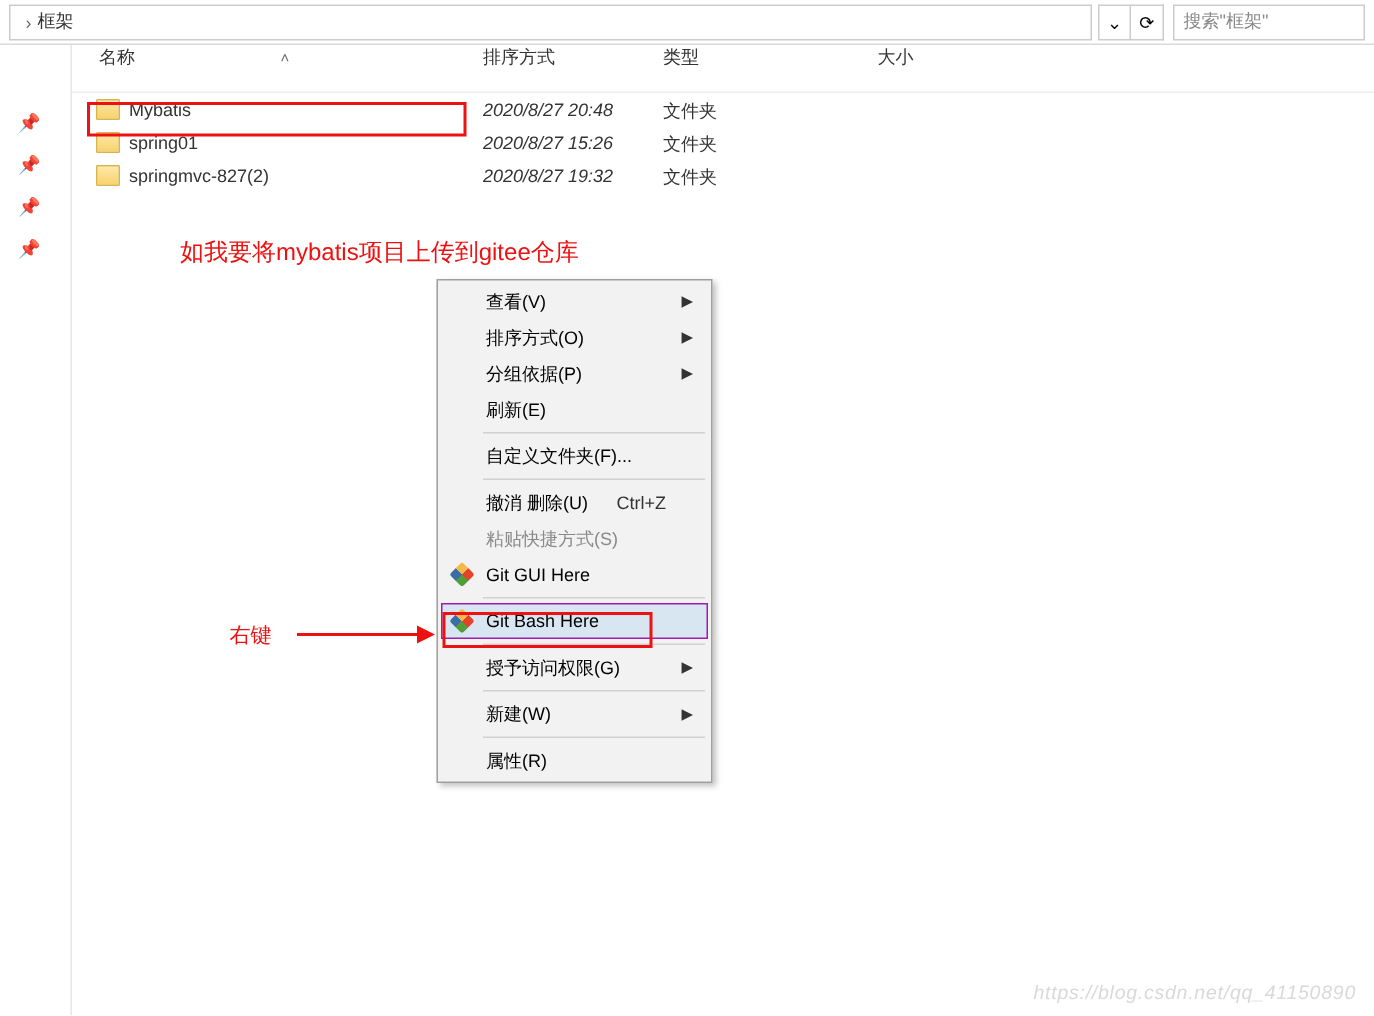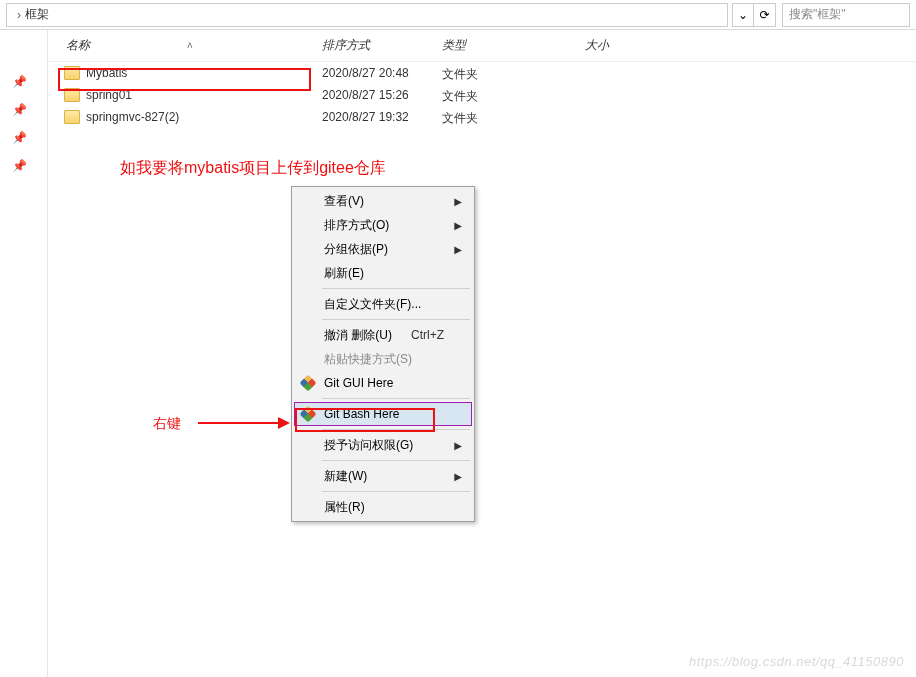--- a/index.html
+++ b/index.html
@@ -10,32 +10,32 @@
 .path-arrow { color: #666; margin: 0 4px; }
 .addr-btns { display: flex; align-items: center; margin: 0 4px; }
 .addr-btn { width: 22px; height: 24px; border: 1px solid #ccc; display: flex; align-items: center; justify-content: center; background: #fff; }
 .search-box { width: 128px; height: 24px; margin: 3px 6px 3px 2px; border: 1px solid #ccc; display: flex; align-items: center; padding: 0 6px; color: #888; }
 
 .body-area { display: flex; height: calc(100% - 30px); }
 .sidebar { width: 48px; border-right: 1px solid #e5e5e5; padding-top: 40px; }
 .sidebar .pin { width: 40px; height: 24px; display: flex; align-items: center; justify-content: center; color: #888; margin-bottom: 4px; }
 
 .content { flex: 1; position: relative; }
-.columns { display: flex; height: 32px; align-items: center; border-bottom: 1px solid #eee; padding-left: 16px; color: #333; font-style: italic; }
+.columns { display: flex; height: 32px; border-bottom: 1px solid #eee; padding-left: 16px; color: #333; }
 .col-name { width: 258px; padding-left: 2px; }
 .col-date { width: 120px; }
 .col-type { width: 115px; }
 .col-size { width: 80px; margin-left: 28px; }
 .sort-indicator { display: inline-block; width: 20px; text-align: center; color: #666; font-size: 10px; }
 
 .rows { padding-top: 4px; }
 .row { display: flex; height: 22px; align-items: flex-start; padding-left: 16px; color: #333; }
 .folder-icon { width: 16px; height: 14px; background: linear-gradient(#ffe9a6, #f7d26e); border: 1px solid #d9b44a; border-radius: 1px; margin-right: 6px; display: inline-block; }
 .r-name { width: 258px; display: flex; align-items: center; }
-.r-date { width: 120px; }
+.r-date { width: 120px; font-style: italic; }
 .r-type { width: 115px; }
 
 .red-box { position: absolute; border: 2px solid #e11; pointer-events: none; }
 .red-box.sel { left: 10px; top: 38px; width: 253px; height: 23px; }
 .annot1 { position: absolute; left: 72px; top: 128px; color: #e11; font-size: 16px; font-weight: 400; }
 .annot2 { position: absolute; left: 105px; top: 385px; color: #e11; font-size: 14px; }
 .arrow { position: absolute; left: 150px; top: 392px; width: 90px; height: 2px; background: #e11; }
 .arrow::after { content: ''; position: absolute; right: -2px; top: -5px; border-left: 12px solid #e11; border-top: 6px solid transparent; border-bottom: 6px solid transparent; }
 .red-box.menu-sel { left: 247px; top: 378px; width: 140px; height: 24px; z-index: 20; }
 

